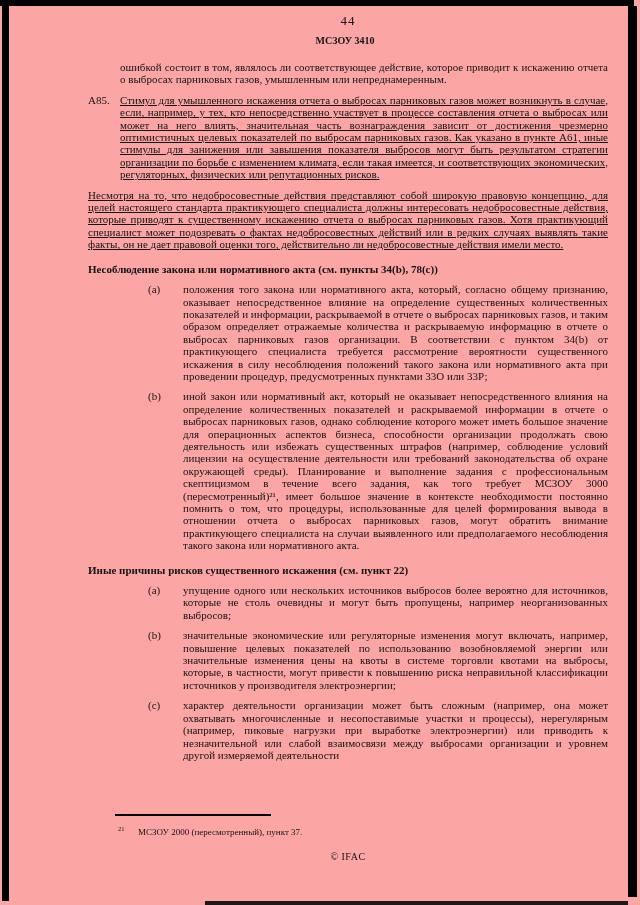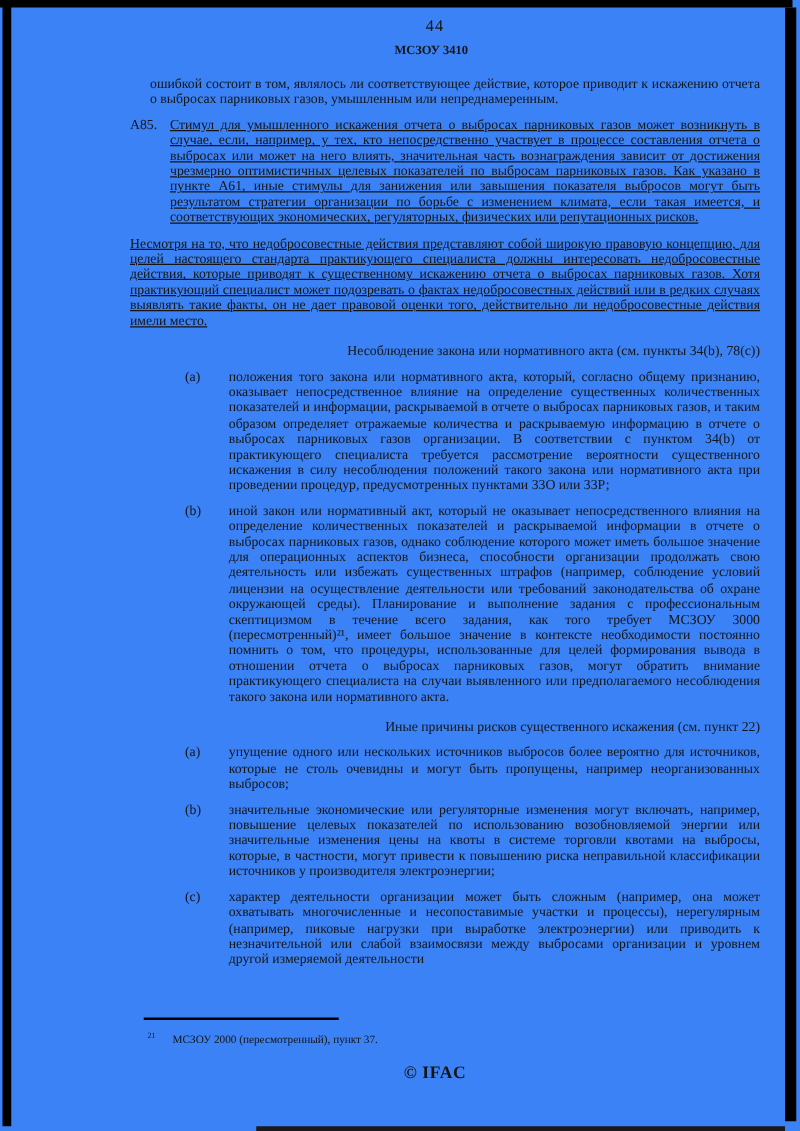--- a/index.html
+++ b/index.html
@@ -1,19 +1,19 @@
 <!DOCTYPE html>
 <html><head>
 <meta charset="utf-8">
 <style>
   html,body{margin:0;padding:0;background:#e8e8e8;}
   .page{
     position:relative;
     width:640px;height:905px;
-    background:#3b82f6;
+    background:#fca5a5;
     overflow:hidden;
     font-family:"Liberation Serif", serif;
     color:#141414;
   }
   .scan-bar{position:absolute;background:#000;}
   .scan-bar.top{top:0;left:0;width:634px;height:6px;}
   .scan-bar.left{top:4px;left:2px;width:7px;height:897px;}
   .scan-bar.right{top:6px;right:3px;width:9px;height:891px;}
   .scan-bar.bottom{bottom:0;left:205px;right:12px;height:4px;background:#1a1a1a;}
 
@@ -25,39 +25,39 @@
     position:absolute;top:35px;left:88px;width:520px;
     text-align:center;font-size:10px;font-weight:bold;
     padding-right:6px;box-sizing:border-box;
   }
 
   .body{
     position:absolute;top:59px;left:88px;width:520px;
     font-size:11px;line-height:12.4px;text-align:justify;
   }
   .cont{margin:2px 0 8px 32px;}
-  .item{display:flex;margin:0 0 8px 16px;}
+  .item{display:flex;margin:0 0 8px 0;}
   .ilabel{flex:none;width:32px;}
   .itext{flex:1;text-decoration:underline;}
   .subitem{display:flex;margin:8px 0 8px 60px;}
   .slabel{flex:none;width:35px;}
   .stext{flex:1;}
   .subheading{
-    font-weight:normal;font-size:11px;line-height:12.4px;
-    margin:12px 0 8px 0;text-align:right;
+    font-weight:bold;font-size:11px;line-height:12.4px;
+    margin:12px 0 8px 0;text-align:left;
   }
 
   .footnote-block{position:absolute;top:814px;left:88px;width:520px;}
   .footnote-rule{width:156px;height:2px;background:#000;margin-left:27px;}
   .footnote{margin-top:7px;margin-left:30px;font-size:9px;line-height:11px;text-align:left;}
   .footnote sup{font-size:6.5px;vertical-align:super;display:inline-block;width:20px;}
 
   .footer{
     position:absolute;top:851px;left:88px;width:520px;
-    text-align:center;font-size:14px;font-weight:bold;letter-spacing:0.5px;
+    text-align:center;font-size:10px;font-weight:normal;letter-spacing:0.5px;
   }
 </style>
 </head>
 <body>
 
 <div class="page">
 
   <div class="scan-bar top"></div>
   <div class="scan-bar left"></div>
   <div class="scan-bar right"></div>

